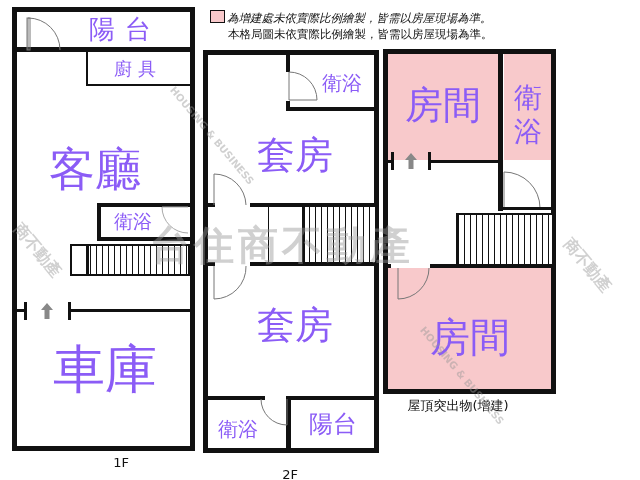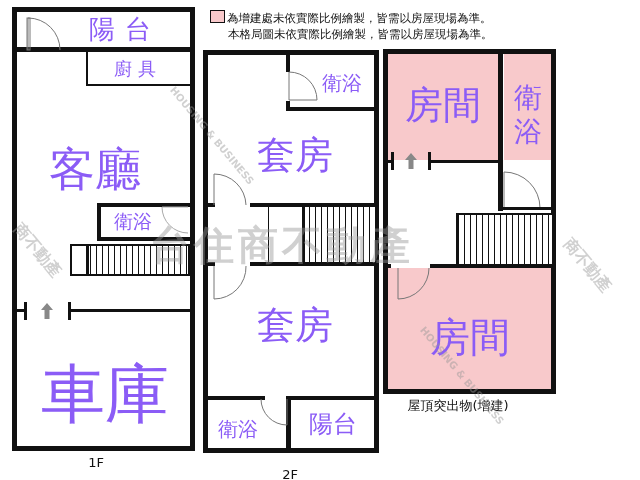--- a/index.html
+++ b/index.html
@@ -14,21 +14,21 @@
   .door { position:absolute; box-sizing:border-box; border:1px solid #777; }
   .notice { position:absolute; font-size:11.5px; color:#111; white-space:nowrap; }
   .legend-swatch { display:inline-block; width:13px; height:11px; background:#f8c9cb; border:1.5px solid #111; vertical-align:-1px; margin-right:2px; }
   .floor-label { position:absolute; font-size:13px; text-align:center; color:#111; }
   .watermark { position:absolute; color:rgba(150,150,150,0.45); font-weight:bold; white-space:nowrap; pointer-events:none; }
   .arrow { position:absolute; }
 </style>
 </head>
 <body>
 
-<div class="notice" style="left:210px; top:10px;">
+<div class="notice" style="left:210px; top:10px;font-style:italic;">
   <span class="legend-swatch"></span><span>為增建處未依實際比例繪製，皆需以房屋現場為準。</span>
 </div>
 <div class="notice" style="left:228px; top:27px;">本格局圖未依實際比例繪製，皆需以房屋現場為準。</div>
 
 <div>
 
   <div class="wall" style="left:12px; top:7px; width:183px; height:5px;"></div>
   <div class="wall" style="left:12px; top:7px; width:5px; height:444px;"></div>
   <div class="wall" style="left:190px; top:7px; width:5px; height:444px;"></div>
   <div class="wall" style="left:12px; top:446px; width:183px; height:5px;"></div>
@@ -59,22 +59,22 @@
   <div class="abs" style="left:70px; top:244px; width:18px; height:32px; background:#fff; border:2px solid #111;"></div>
 
   <div class="wall" style="left:12px; top:309px; width:14px; height:3px;"></div>
   <div class="wall" style="left:24px; top:302px; width:3px; height:18px;"></div>
   <div class="wall" style="left:68px; top:302px; width:3px; height:18px;"></div>
   <div class="wall" style="left:68px; top:309px; width:125px; height:3px;"></div>
   <svg class="arrow" style="left:40px; top:302px;" width="14" height="18">
       <path d="M7 1 L13 8 L9.5 8 L9.5 17 L4.5 17 L4.5 8 L1 8 Z" fill="#888"></path>
     </svg>
 
-  <div class="room-label" style="left:30px; top:357px; width:150px; height:75px; font-size:64px;">車庫</div>
-  <div class="floor-label" style="left:71px; top:455px; width:50px;">1F</div>
+  <div class="room-label" style="left:30px; top:332px; width:150px; height:75px; font-size:52px;">車庫</div>
+  <div class="floor-label" style="left:96px; top:455px; width:50px;">1F</div>
 </div>
 
 <div>
   <div class="wall" style="left:203px; top:50px; width:176px; height:5px;"></div>
   <div class="wall" style="left:203px; top:50px; width:5px; height:403px;"></div>
   <div class="wall" style="left:374px; top:50px; width:5px; height:403px;"></div>
   <div class="wall" style="left:203px; top:448px; width:176px; height:5px;"></div>
 
   <div class="wall" style="left:286px; top:50px; width:4px; height:22px;"></div>
   <div class="wall" style="left:286px; top:101px; width:4px; height:10px;"></div>

